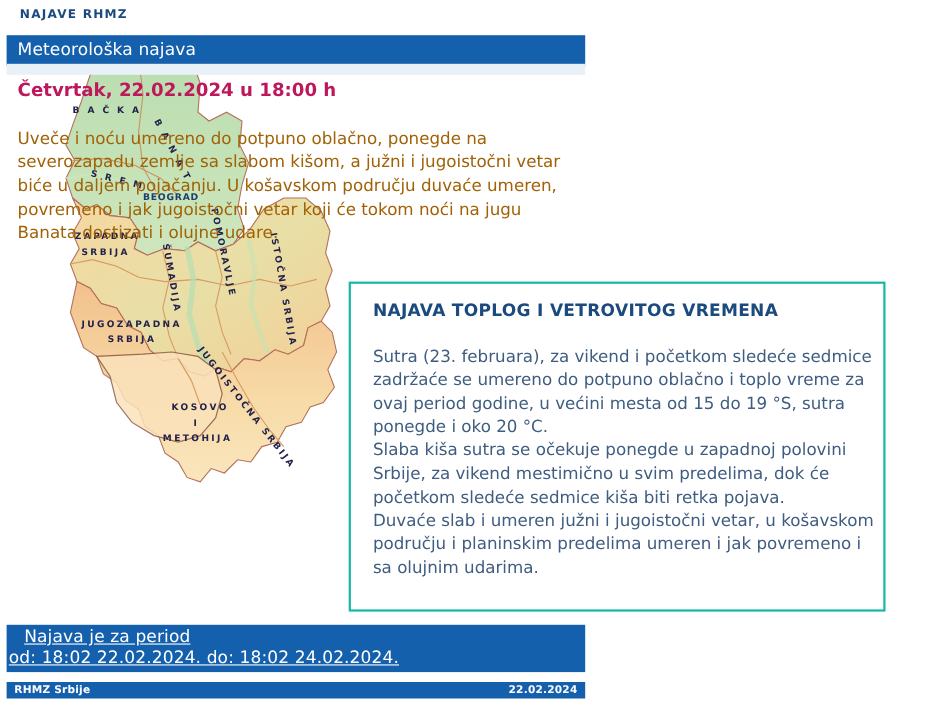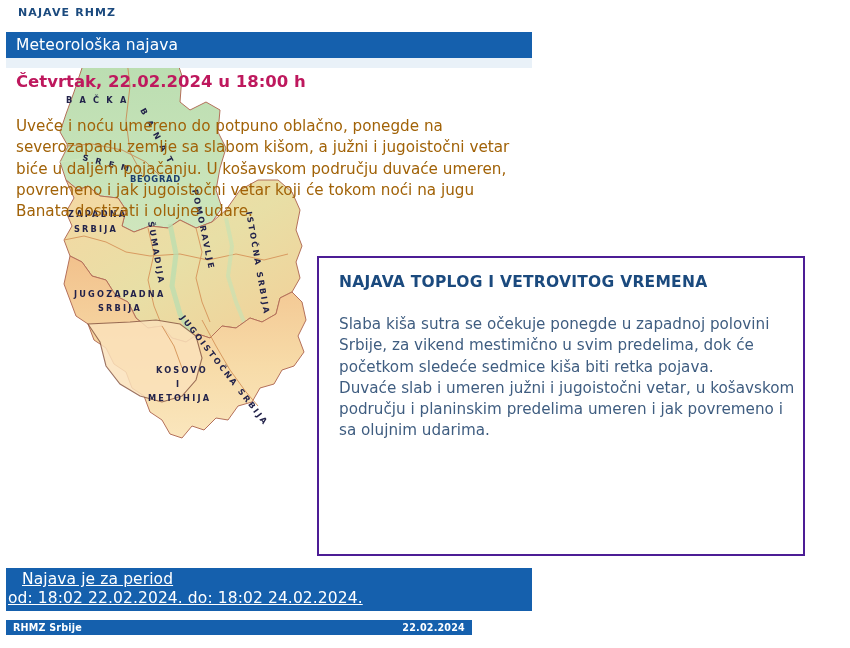--- a/index.html
+++ b/index.html
@@ -106,21 +106,21 @@
   }
 
   
   .warn-box {
     position: absolute;
     left: 317px;
     top: 256px;
     width: 488px;
     height: 300px;
     box-sizing: border-box;
-    border: 2px solid #4c1d95;
+    border: 2px solid #14b8a6;
     background: #ffffff;
   }
   .warn-title {
     position: absolute;
     left: 20px;
     top: 15px;
     font-size: 15.5px;
     font-weight: bold;
     letter-spacing: 0.25px;
     color: #1b4a7e;
@@ -149,21 +149,21 @@
     text-decoration: underline;
   }
   .period-l1 { padding-left: 8px; }
   .period-l2 { margin-left: -6px; }
 
   
   .bar-footer {
     position: absolute;
     left: 6px;
     top: 620px;
-    width: 466px;
+    width: 526px;
     height: 15px;
     box-sizing: border-box;
     background: #1560ad;
     color: #ffffff;
     font-size: 9.6px;
     font-weight: bold;
     display: flex;
     align-items: center;
     justify-content: space-between;
     padding: 0 7px;
@@ -267,20 +267,21 @@
 <div class="bar-blue bar-head">Meteorološka najava</div>
 <div class="strip-light"></div>
 
 <div class="date-line">Četvrtak, 22.02.2024 u 18:00 h</div>
 
 <div class="lead-text">Uveče i noću umereno do potpuno oblačno, ponegde na severozapadu zemlje sa slabom kišom, a južni i jugoistočni vetar biće u daljem pojačanju. U košavskom području duvaće umeren, povremeno i jak jugoistočni vetar koji će tokom noći na jugu Banata dostizati i olujne udare.</div>
 
 <div class="warn-box">
   <div class="warn-title">NAJAVA TOPLOG I VETROVITOG VREMENA</div>
   <div class="warn-body">
+    <p>Sutra (23. februara), za vikend i početkom sledeće sedmice zadržaće se umereno do potpuno oblačno i toplo vreme za ovaj period godine, u većini mesta od 15 do 19 °S, sutra ponegde i oko 20 °C.</p>
     <p>Slaba kiša sutra se očekuje ponegde u zapadnoj polovini Srbije, za vikend mestimično u svim predelima, dok će početkom sledeće sedmice kiša biti retka pojava.</p>
     <p>Duvaće slab i umeren južni i jugoistočni vetar, u košavskom području i planinskim predelima umeren i jak povremeno i sa olujnim udarima.</p>
   </div>
 </div>
 
 <div class="bar-blue bar-period">
   <div class="period-l1">Najava je za period</div>
   <div class="period-l2">od:  18:02 22.02.2024.  do: 18:02 24.02.2024.</div>
 </div>
 

